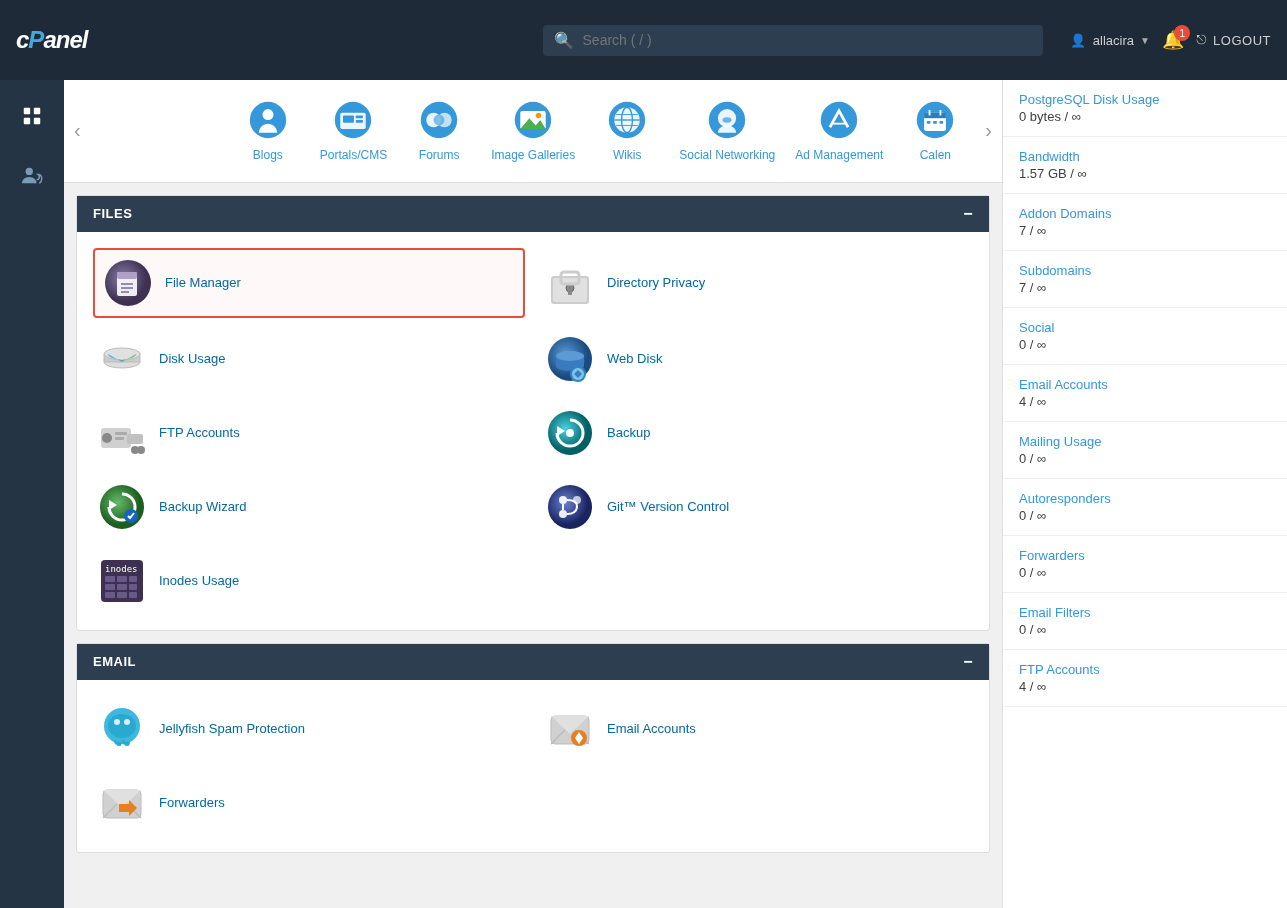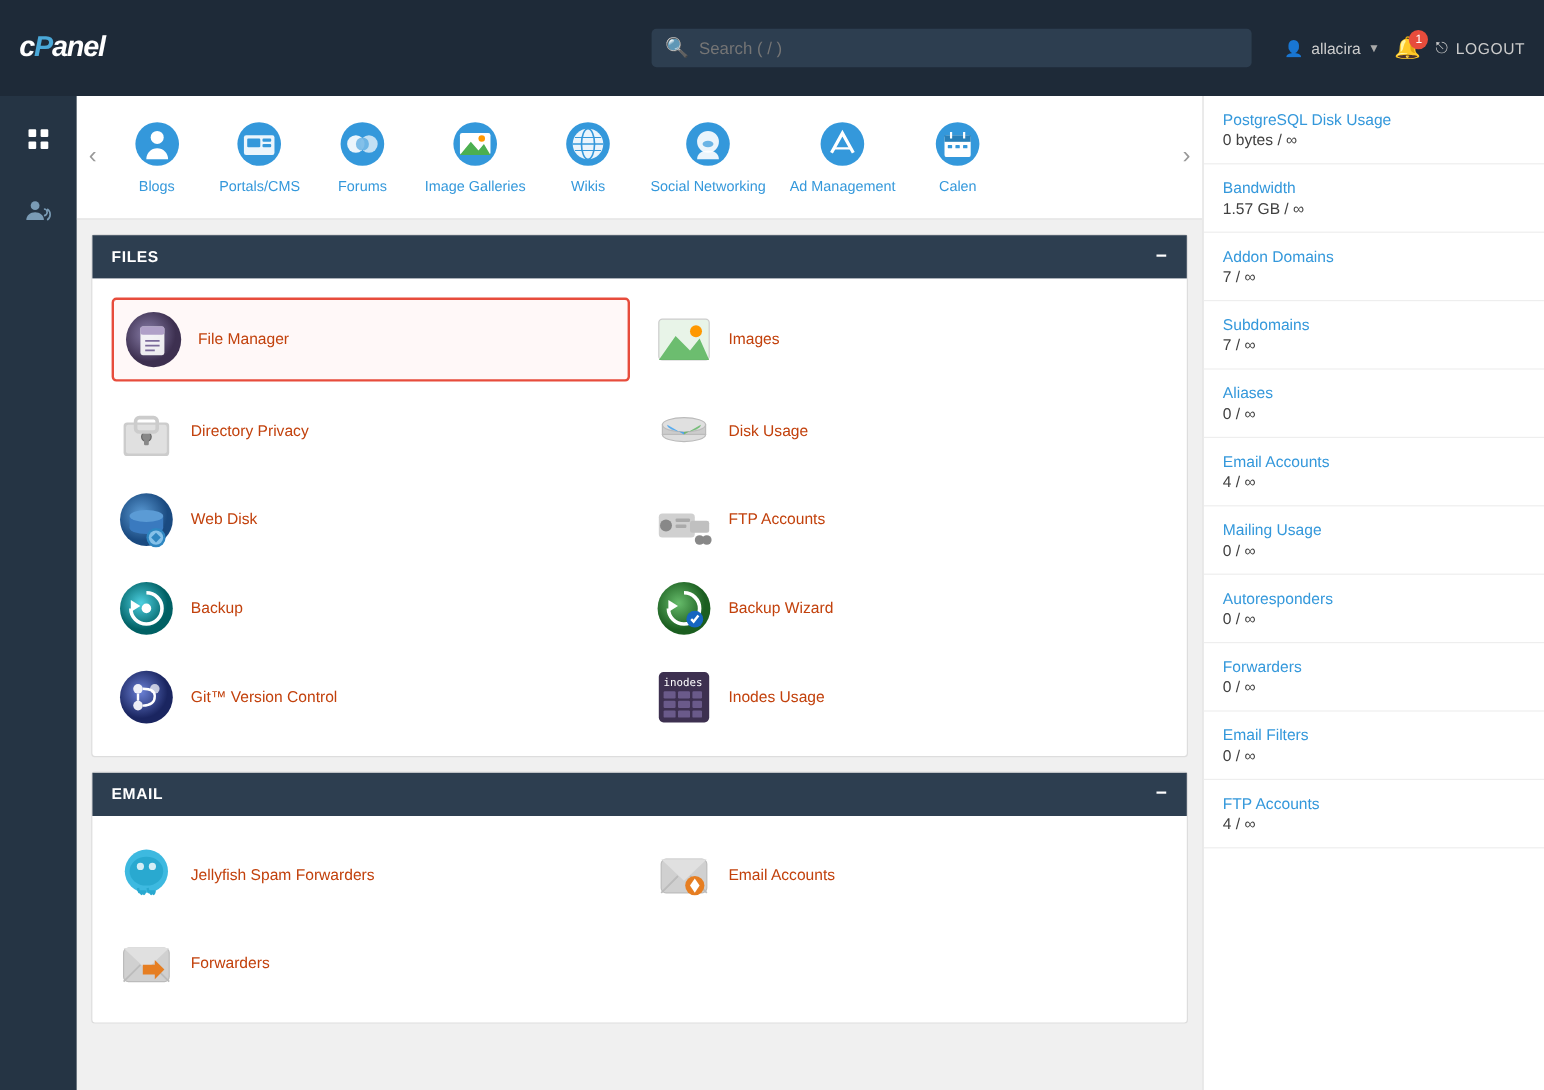--- a/index.html
+++ b/index.html
@@ -165,21 +165,21 @@
       font-size: 20px;
       cursor: pointer;
       padding: 0 10px;
       flex-shrink: 0;
     }
     .apps-list {
       display: flex;
       gap: 4px;
       overflow: hidden;
       flex: 1;
-      justify-content: flex-start;
+      justify-content: flex-end;
     }
     .app-item {
       display: flex;
       flex-direction: column;
       align-items: center;
       gap: 6px;
       padding: 6px 8px;
       cursor: pointer;
       min-width: 80px;
     }
@@ -247,21 +247,21 @@
     }
     .feature-icon {
       width: 50px;
       height: 50px;
       flex-shrink: 0;
       display: flex;
       align-items: center;
       justify-content: center;
     }
     .feature-label {
-      color: #c2410c;
+      color: #0369a1;
       font-size: 13px;
     }
   </style>
 </head>
 <body>
 
 <nav class="topnav">
   <div class="topnav-logo">
     c<span>P</span>anel
   </div>
@@ -437,30 +437,20 @@
               <rect x="14" y="14" width="20" height="24" rx="2" fill="white" opacity="0.9"></rect>
               <rect x="14" y="14" width="20" height="7" rx="2" fill="#b0a0c8"></rect>
               <line x1="18" y1="26" x2="30" y2="26" stroke="#7a6a9a" stroke-width="1.5"></line>
               <line x1="18" y1="30" x2="30" y2="30" stroke="#7a6a9a" stroke-width="1.5"></line>
               <line x1="18" y1="34" x2="26" y2="34" stroke="#7a6a9a" stroke-width="1.5"></line>
             </svg>
           </div>
           <span class="feature-label">File Manager</span>
         </div>
 
-        <div class="feature-item">
-          <div class="feature-icon">
-            <svg viewBox="0 0 50 50" width="50" height="50">
-              <rect x="4" y="8" width="42" height="34" rx="3" fill="#e8f4e8" stroke="#ccc" stroke-width="1"></rect>
-              <polygon points="4,42 18,22 30,34 38,24 46,42" fill="#4caf50" opacity="0.8"></polygon>
-              <circle cx="35" cy="18" r="5" fill="#ff9800"></circle>
-            </svg>
-          </div>
-          <span class="feature-label">Images</span>
-        </div>
 
         <div class="feature-item">
           <div class="feature-icon">
             <svg viewBox="0 0 50 50" width="50" height="50">
               <rect x="6" y="18" width="38" height="28" rx="3" fill="#ccc"></rect>
               <rect x="8" y="20" width="34" height="24" rx="2" fill="#e0e0e0"></rect>
               <circle cx="25" cy="30" r="4" fill="#888" stroke="#666" stroke-width="1"></circle>
               <rect x="23" y="32" width="4" height="5" rx="1" fill="#888"></rect>
               <rect x="16" y="14" width="18" height="12" rx="3" fill="none" stroke="#ccc" stroke-width="3"></rect>
             </svg>
@@ -607,21 +597,21 @@
           <div class="feature-icon">
             <svg viewBox="0 0 50 50" width="50" height="50">
               <circle cx="25" cy="22" r="18" fill="#3db9e0"></circle>
               <ellipse cx="25" cy="22" rx="14" ry="12" fill="#29a9d0"></ellipse>
               <circle cx="20" cy="18" r="3" fill="white" opacity="0.8"></circle>
               <circle cx="30" cy="18" r="3" fill="white" opacity="0.8"></circle>
               <path d="M18 36 Q19 42 20 38 Q21 44 22 38 Q23 44 24 38" stroke="#29a9d0" stroke-width="2" fill="none"></path>
               <path d="M26 36 Q27 42 28 38 Q29 44 30 38 Q31 44 32 38" stroke="#29a9d0" stroke-width="2" fill="none"></path>
             </svg>
           </div>
-          <span class="feature-label">Jellyfish Spam Forwarders</span>
+          <span class="feature-label">Jellyfish Spam Protection</span>
         </div>
 
         <div class="feature-item">
           <div class="feature-icon">
             <svg viewBox="0 0 50 50" width="50" height="50">
               <rect x="6" y="12" width="38" height="28" rx="4" fill="#d0d0d0" stroke="#bbb" stroke-width="1"></rect>
               <polygon points="6,12 25,30 44,12" fill="#e0e0e0"></polygon>
               <line x1="6" y1="40" x2="20" y2="26" stroke="#bbb" stroke-width="1.5"></line>
               <line x1="44" y1="40" x2="30" y2="26" stroke="#bbb" stroke-width="1.5"></line>
               <circle cx="34" cy="34" r="8" fill="#e67e22"></circle>
@@ -662,21 +652,21 @@
     </div>
         <div class="right-sidebar-item">
       <span class="stat-label">Addon Domains</span>
       <span class="stat-value">7 / ∞</span>
     </div>
         <div class="right-sidebar-item">
       <span class="stat-label">Subdomains</span>
       <span class="stat-value">7 / ∞</span>
     </div>
         <div class="right-sidebar-item">
-      <span class="stat-label">Aliases</span>
+      <span class="stat-label">Social</span>
       <span class="stat-value">0 / ∞</span>
     </div>
         <div class="right-sidebar-item">
       <span class="stat-label">Email Accounts</span>
       <span class="stat-value">4 / ∞</span>
     </div>
         <div class="right-sidebar-item">
       <span class="stat-label">Mailing Usage</span>
       <span class="stat-value">0 / ∞</span>
     </div>

